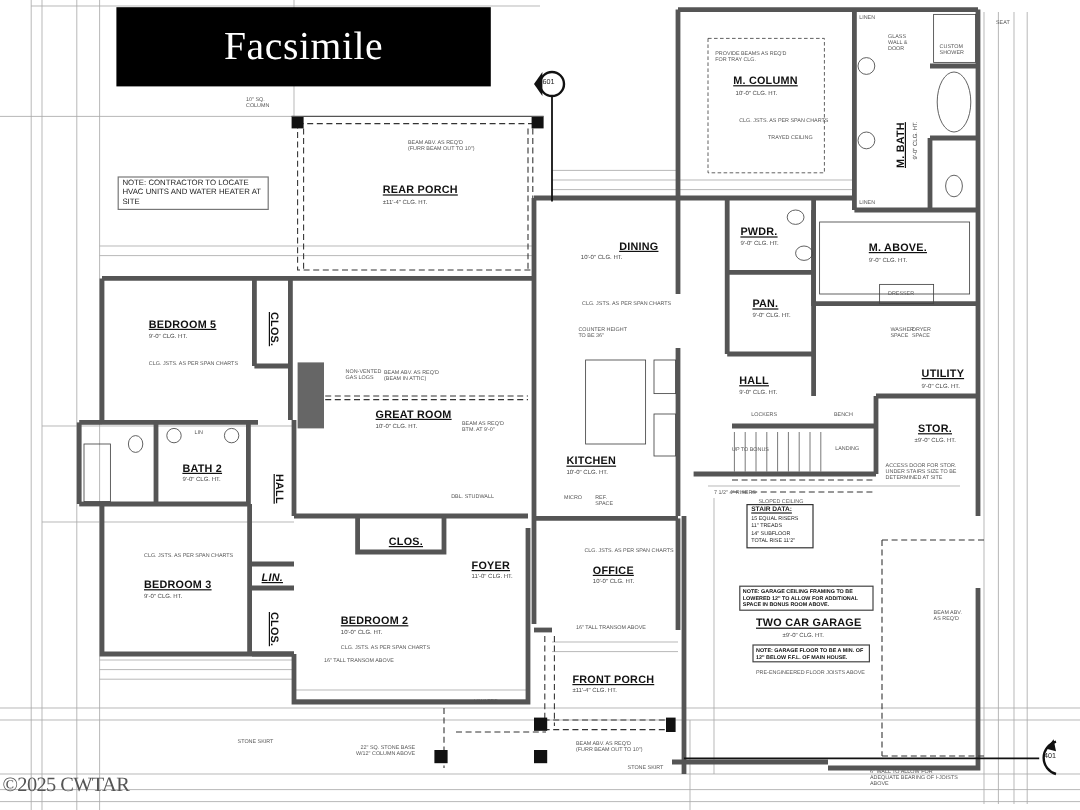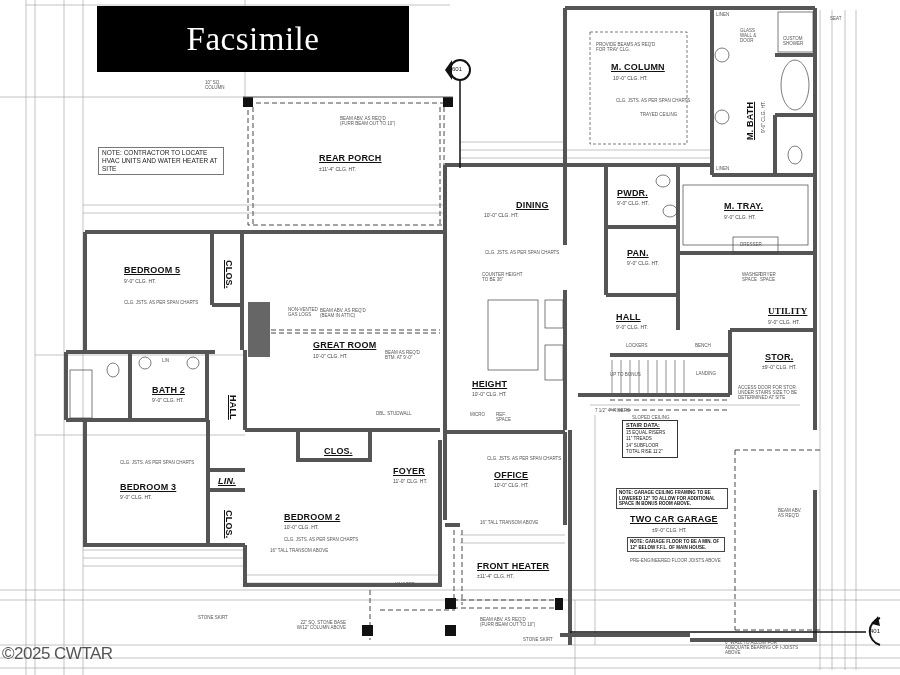--- a/index.html
+++ b/index.html
@@ -1,20 +1,20 @@
 <!DOCTYPE html>
 <html><head>
 <meta charset="utf-8">
 <style>
   html,body{margin:0;padding:0;background:#fff;}
   body{width:900px;height:675px;position:relative;overflow:hidden;font-family:"Liberation Sans",sans-serif;}
   #plan{position:absolute;left:0;top:0;}
   .banner{position:absolute;left:97px;top:6px;width:312px;height:66px;background:#000;color:#fff;
     font-family:"Liberation Serif",serif;font-size:33px;display:flex;align-items:center;justify-content:center;letter-spacing:0.5px;}
-  .watermark{position:absolute;left:2px;top:644px;font-family:Liberation Sans, sans-serif;font-size:17px;color:#555;letter-spacing:-0.5px;}
+  .watermark{position:absolute;left:2px;top:644px;font-family:Liberation Serif, serif;font-size:17px;color:#555;letter-spacing:-0.5px;}
   .room{position:absolute;font-weight:bold;font-size:9px;text-decoration:underline;color:#111;white-space:nowrap;letter-spacing:0.2px;}
   .sub{position:absolute;font-size:5px;color:#444;white-space:nowrap;}
   .tiny{position:absolute;font-size:4.5px;color:#555;white-space:nowrap;}
   .note{position:absolute;font-size:6.5px;color:#222;border:1px solid #777;padding:1px 3px;line-height:8px;background:#fff;}
   .stair{position:absolute;font-size:4.5px;color:#222;border:1px solid #333;padding:1px 3px;line-height:6.5px;background:#fff;}
   .stair b{font-size:5.5px;text-decoration:underline;}
   .gnote{position:absolute;font-size:4.5px;font-weight:bold;color:#111;border:1px solid #444;padding:1px 2px;line-height:5.5px;background:#fff;}
   .vert{transform:rotate(-90deg);transform-origin:left top;}
   .vert90{transform:rotate(90deg);transform-origin:left top;}
   .tag{position:absolute;font-size:6px;color:#222;}
@@ -264,46 +264,46 @@
 
 <span class="room vert" style="left:745px;top:140px;">M. BATH</span>
 <span class="sub vert" style="left:760px;top:133px;">9'-0" CLG. HT.</span>
 
 <span class="room" style="left:484px;top:200px;margin-left:32px;">DINING</span>
 <span class="sub" style="left:484px;top:212px;">10'-0" CLG. HT.</span>
 
 <span class="room" style="left:617px;top:188px;">PWDR.</span>
 <span class="sub" style="left:617px;top:200px;">9'-0" CLG. HT.</span>
 
-<span class="room" style="left:724px;top:201px;">M. TRAY.</span>
+<span class="room" style="left:724px;top:201px;">M. ABOVE.</span>
 <span class="sub" style="left:724px;top:214px;">9'-0" CLG. HT.</span>
 
 <span class="room" style="left:627px;top:248px;">PAN.</span>
 <span class="sub" style="left:627px;top:260px;">9'-0" CLG. HT.</span>
 
 <span class="room" style="left:124px;top:265px;">BEDROOM 5</span>
 <span class="sub" style="left:124px;top:278px;">9'-0" CLG. HT.</span>
 
 <span class="room vert90" style="left:234px;top:260px;">CLOS.</span>
 
 <span class="room" style="left:313px;top:340px;">GREAT ROOM</span>
 <span class="sub" style="left:313px;top:353px;">10'-0" CLG. HT.</span>
 
 <span class="room" style="left:616px;top:312px;">HALL</span>
 <span class="sub" style="left:616px;top:324px;">9'-0" CLG. HT.</span>
 
-<span class="room" style="left:768px;top:306px;font-family:Liberation Serif, serif;">UTILITY</span>
+<span class="room" style="left:768px;top:306px;">UTILITY</span>
 <span class="sub" style="left:768px;top:319px;">9'-0" CLG. HT.</span>
 
 <span class="room" style="left:152px;top:385px;">BATH 2</span>
 <span class="sub" style="left:152px;top:397px;">9'-0" CLG. HT.</span>
 
 <span class="room vert90" style="left:238px;top:395px;">HALL</span>
 
-<span class="room" style="left:472px;top:379px;">HEIGHT</span>
+<span class="room" style="left:472px;top:379px;">KITCHEN</span>
 <span class="sub" style="left:472px;top:391px;">10'-0" CLG. HT.</span>
 
 <span class="room" style="left:765px;top:352px;text-align:center;">STOR.</span>
 <span class="sub" style="left:762px;top:364px;">±9'-0" CLG. HT.</span>
 
 <span class="room" style="left:120px;top:482px;">BEDROOM 3</span>
 <span class="sub" style="left:120px;top:494px;">9'-0" CLG. HT.</span>
 
 <span class="room vert90" style="left:234px;top:510px;">CLOS.</span>
 
@@ -316,21 +316,21 @@
 <span class="room" style="left:218px;top:476px;font-style:italic;">LIN.</span>
 
 <span class="room" style="left:324px;top:446px;">CLOS.</span>
 
 <span class="room" style="left:284px;top:512px;">BEDROOM 2</span>
 <span class="sub" style="left:284px;top:524px;">10'-0" CLG. HT.</span>
 
 <span class="room" style="left:630px;top:514px;">TWO CAR GARAGE</span>
 <span class="sub" style="left:652px;top:527px;">±9'-0" CLG. HT.</span>
 
-<span class="room" style="left:477px;top:561px;">FRONT HEATER</span>
+<span class="room" style="left:477px;top:561px;">FRONT PORCH</span>
 <span class="sub" style="left:477px;top:573px;">±11'-4" CLG. HT.</span>
 
 <span class="tiny" style="left:716px;top:12px;">LINEN</span>
 <span class="tiny" style="left:716px;top:166px;">LINEN</span>
 <span class="tiny" style="left:783px;top:36px;width:25px;white-space:normal;">CUSTOM SHOWER</span>
 <span class="tiny" style="left:830px;top:16px;">SEAT</span>
 <span class="tiny" style="left:740px;top:242px;">DRESSER</span>
 <span class="tiny" style="left:626px;top:343px;">LOCKERS</span>
 <span class="tiny" style="left:695px;top:343px;">BENCH</span>
 <span class="tiny" style="left:696px;top:371px;">LANDING</span>

